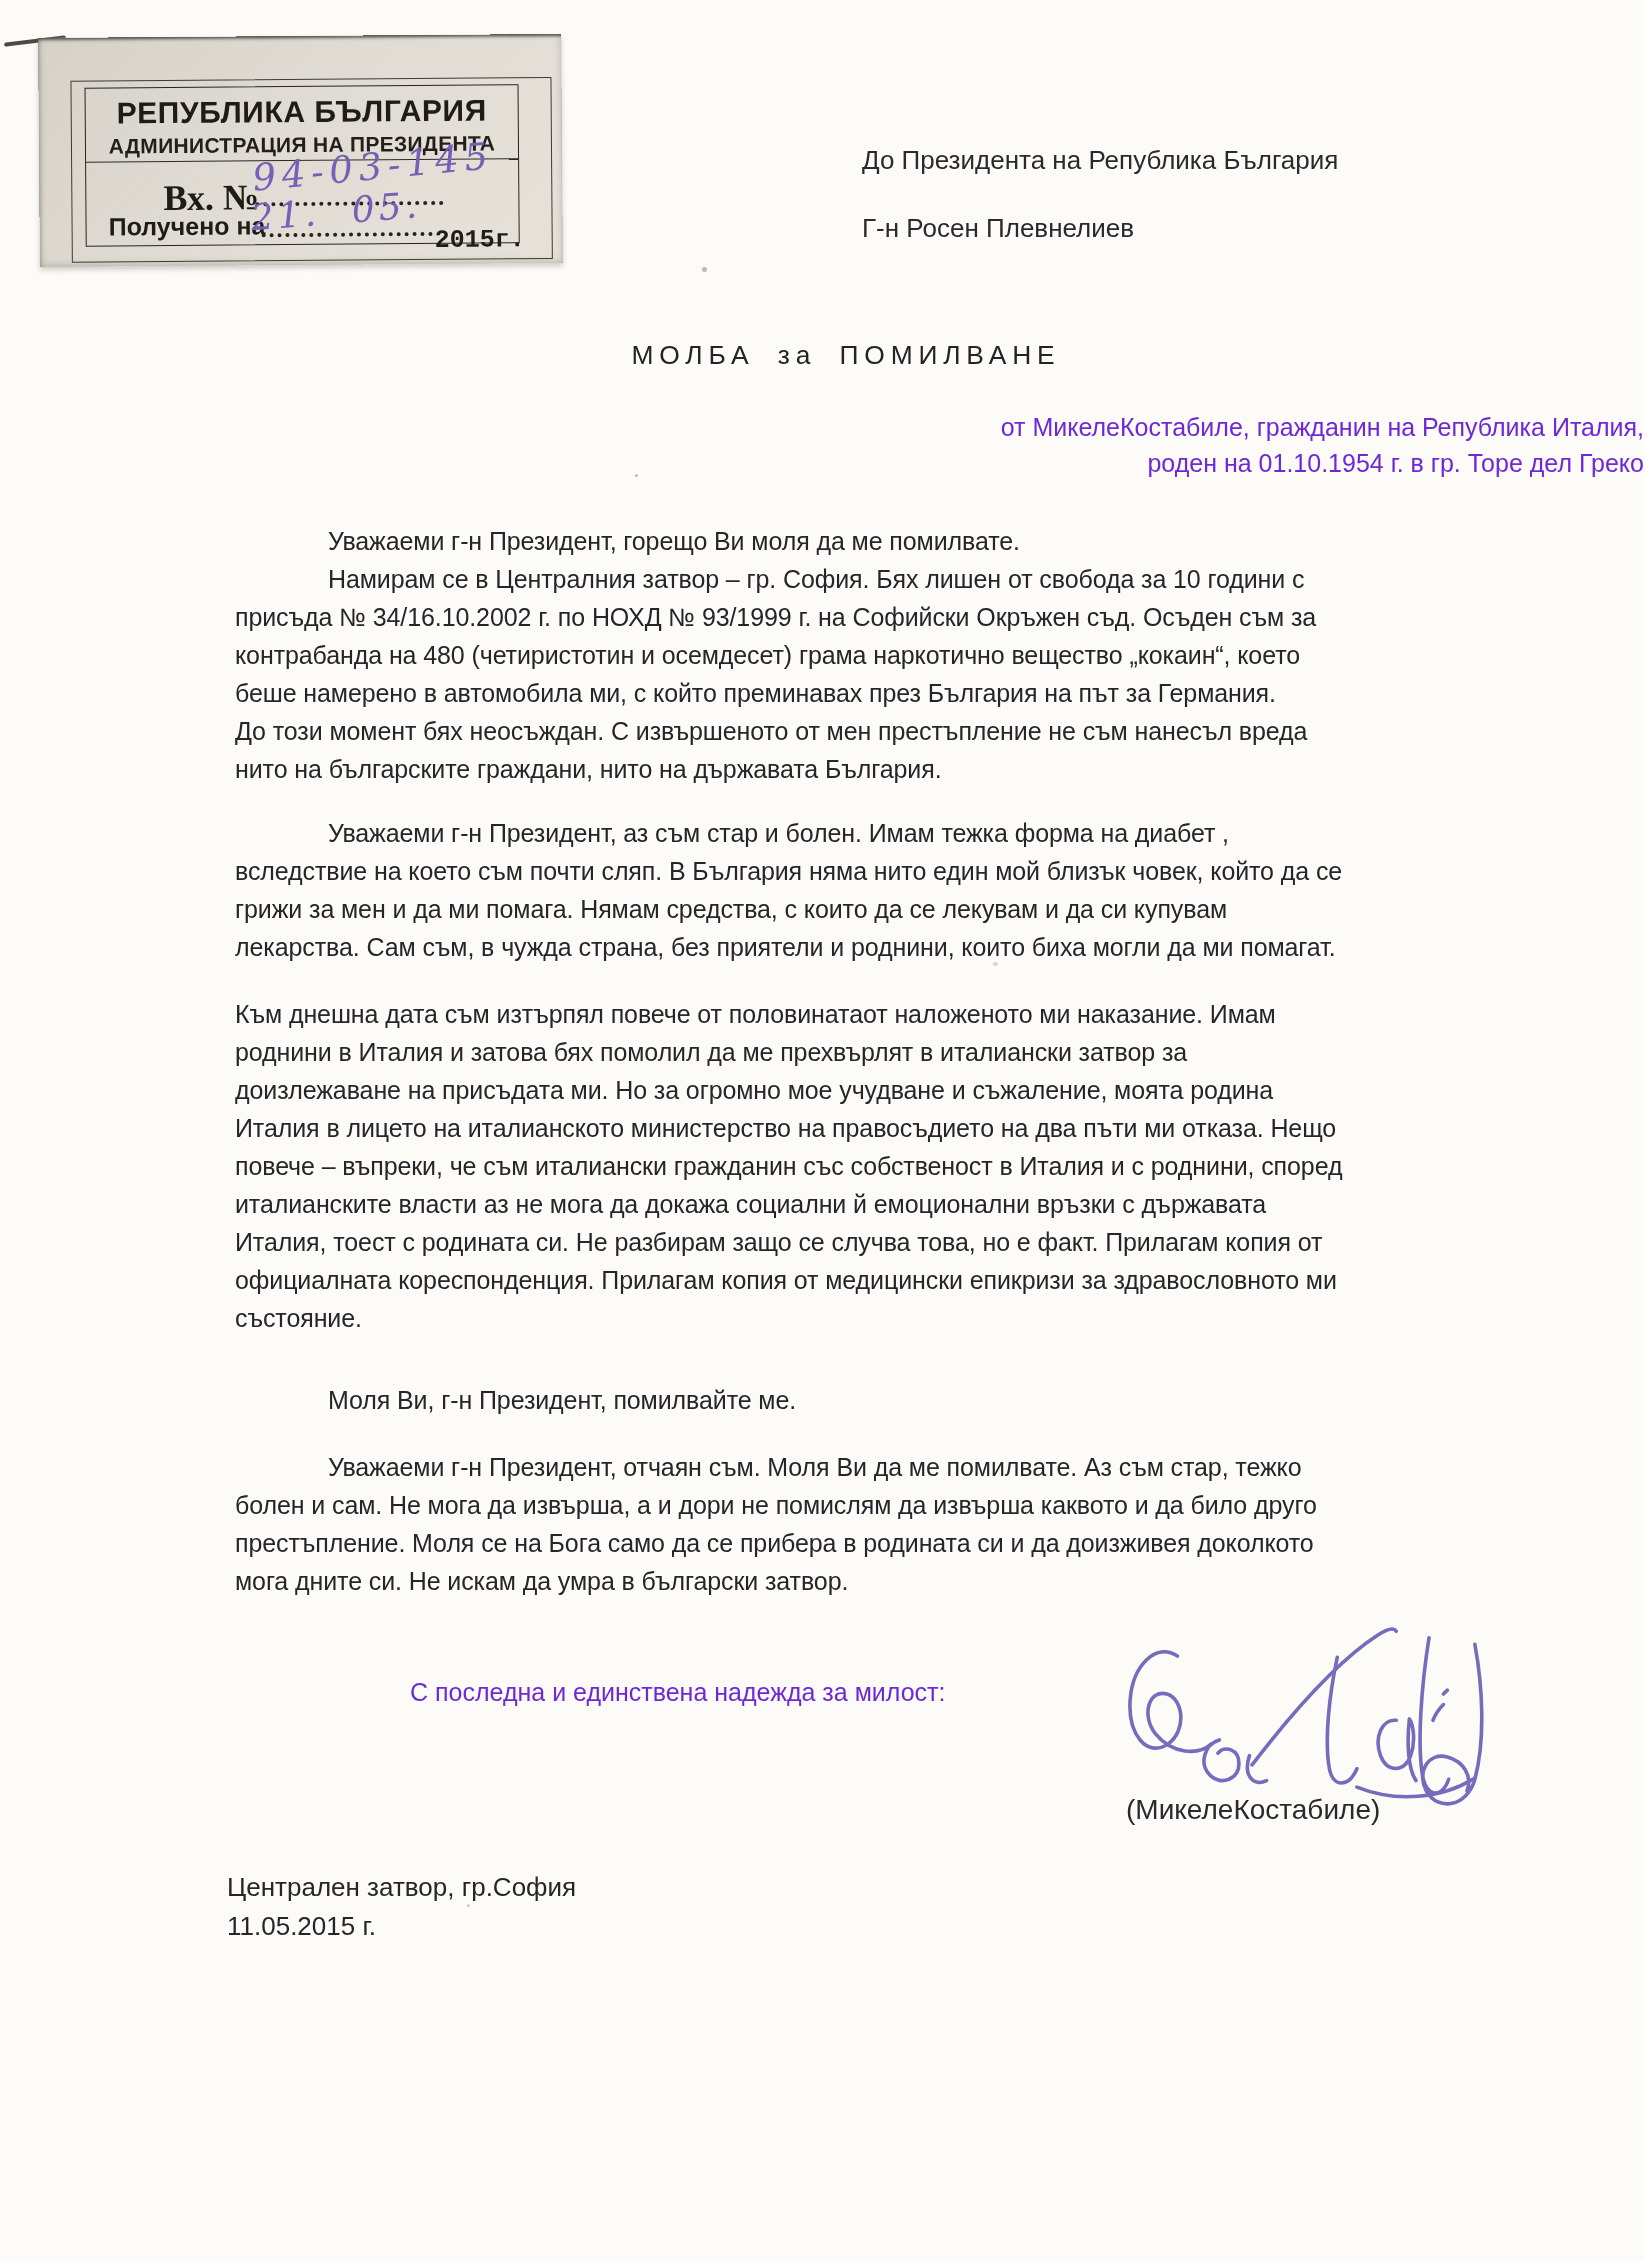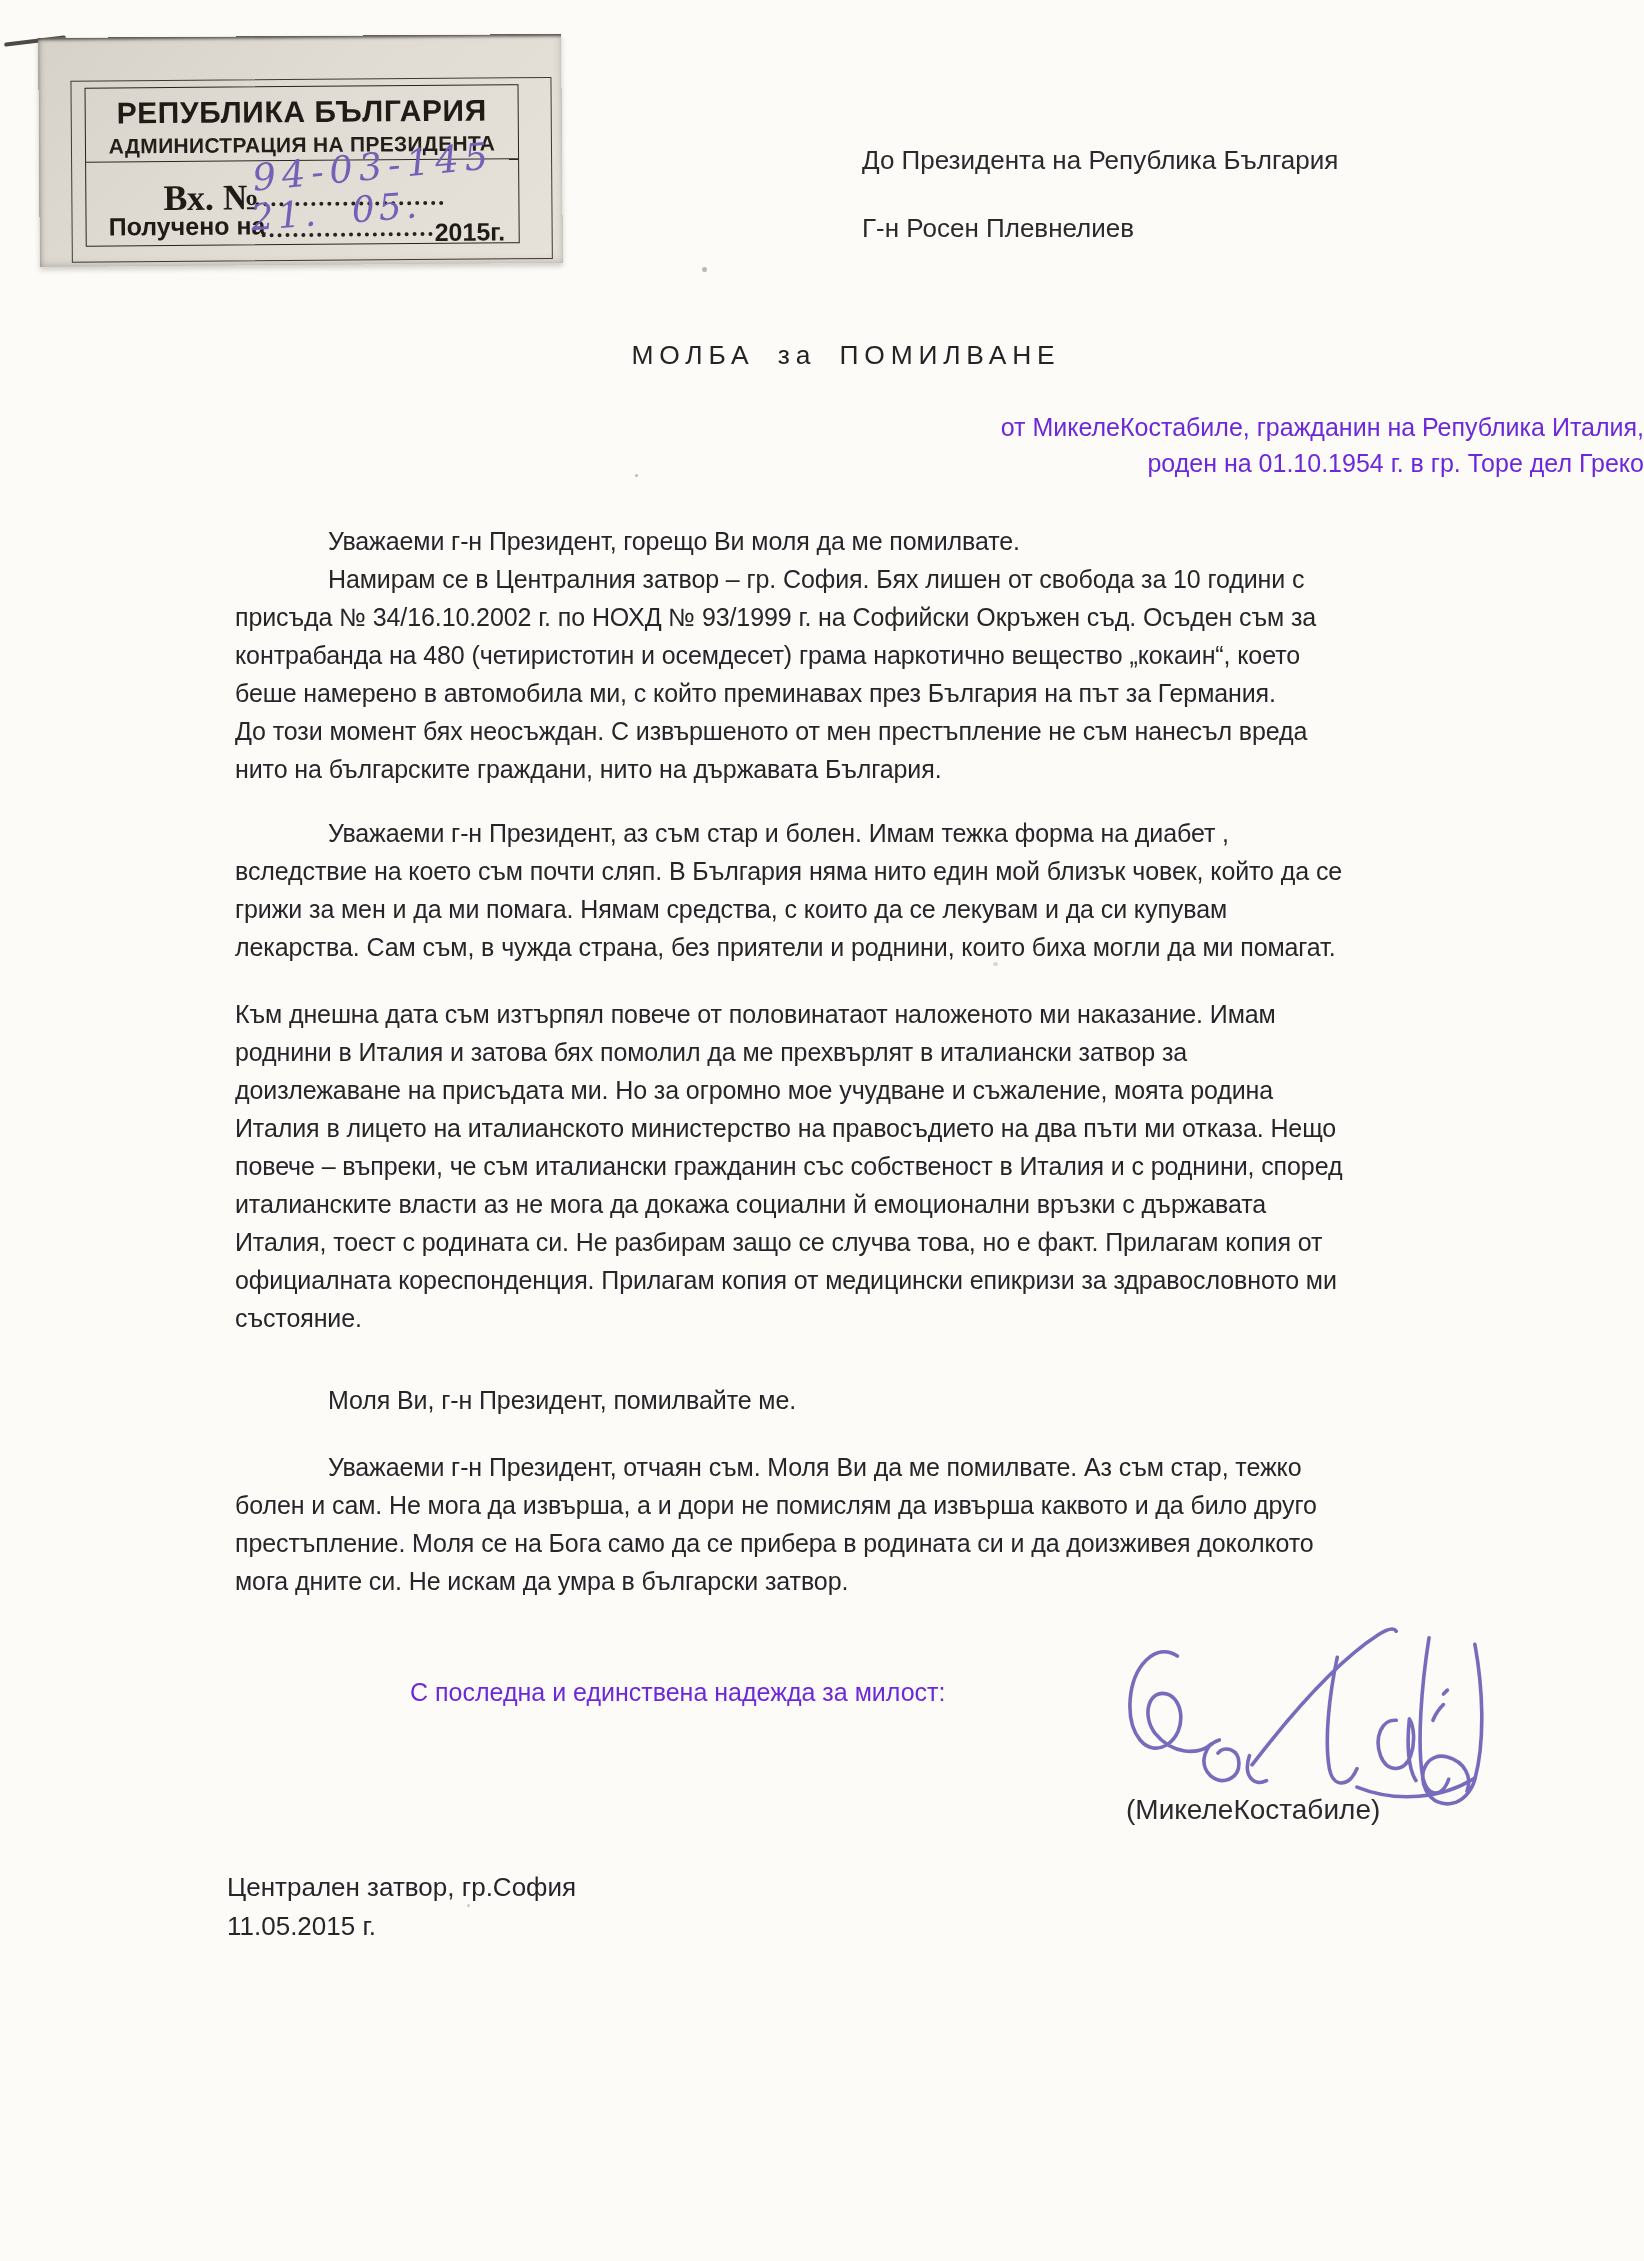--- a/index.html
+++ b/index.html
@@ -88,23 +88,24 @@
     position: absolute; left: 22px; top: 124px;
     font-size: 25px; font-weight: 700; color: #1f1c18;
     white-space: nowrap;
   }
   .dotted2 {
     position: absolute; left: 175px; top: 126px;
     width: 171px; height: 19.3px;
     border-bottom: 4.5px dotted #26231e;
   }
   .stamp-year {
-    position: absolute; left: 348px; top: 132px;
+    position: absolute; left: 348px; top: 140px;
     font-size: 25px; font-weight: 700; color: #1f1c18;
     white-space: nowrap;
+    font-family: Liberation Mono, monospace;
   }
   .hand {
     position: absolute;
     font-family: "DejaVu Serif", serif;
     font-style: italic;
     color: #7460b6;
     white-space: nowrap;
   }
   .hand1 {
     left: 166px; top: 59px;

